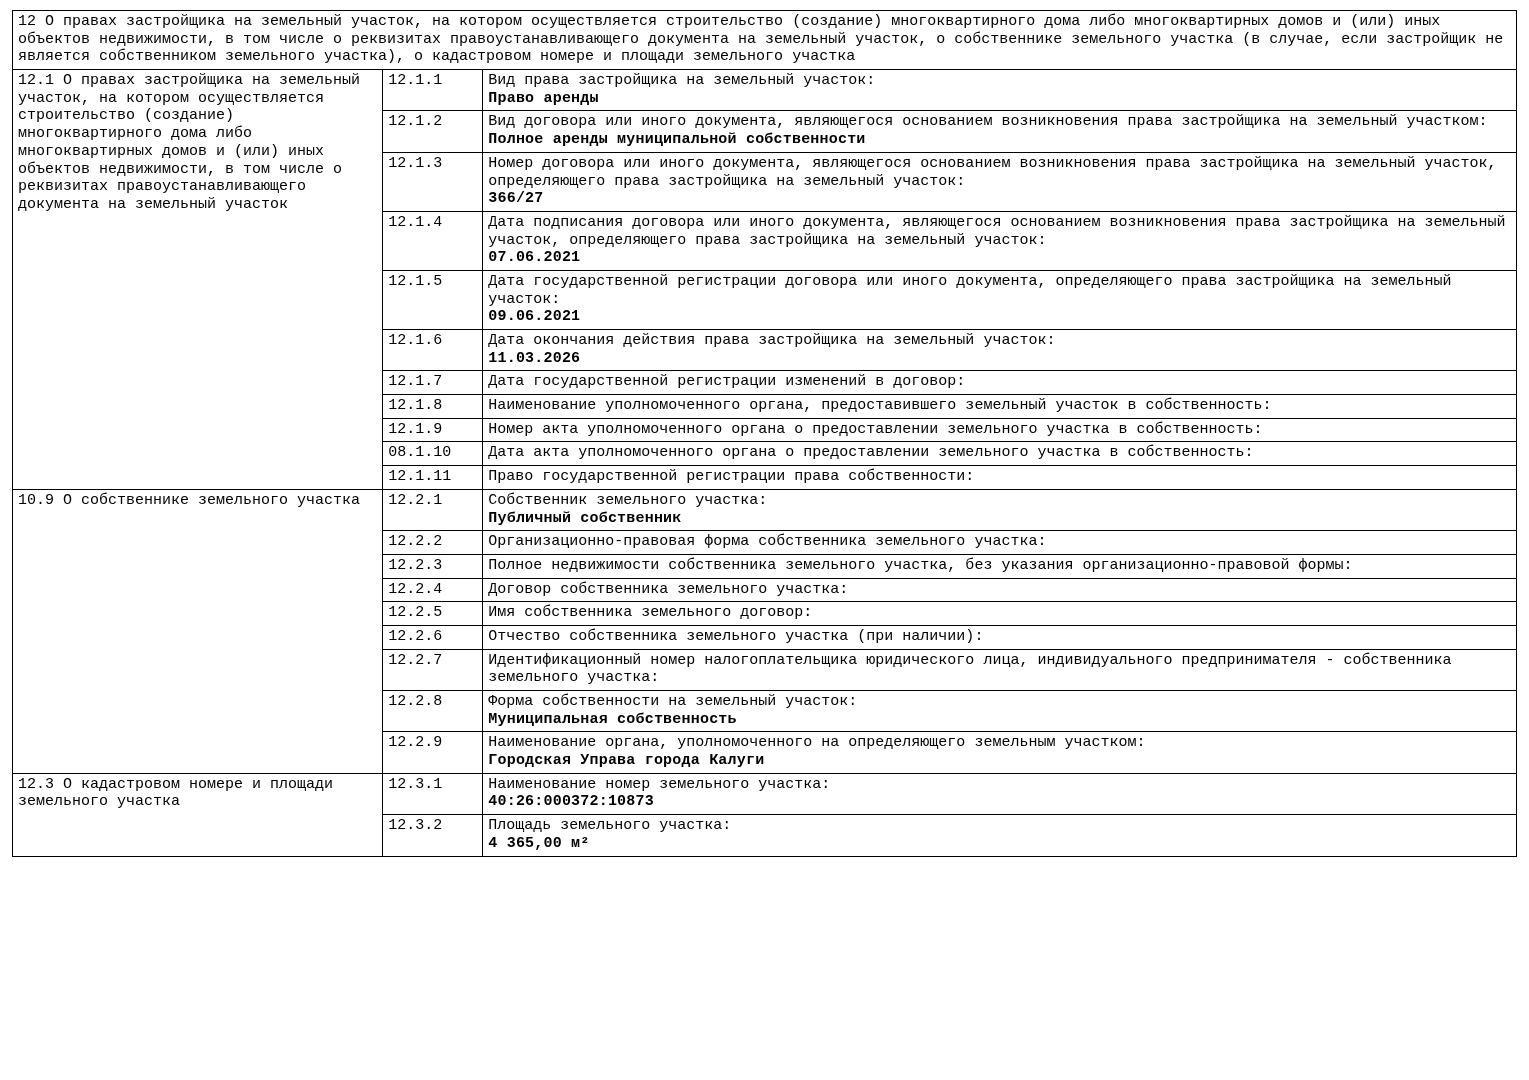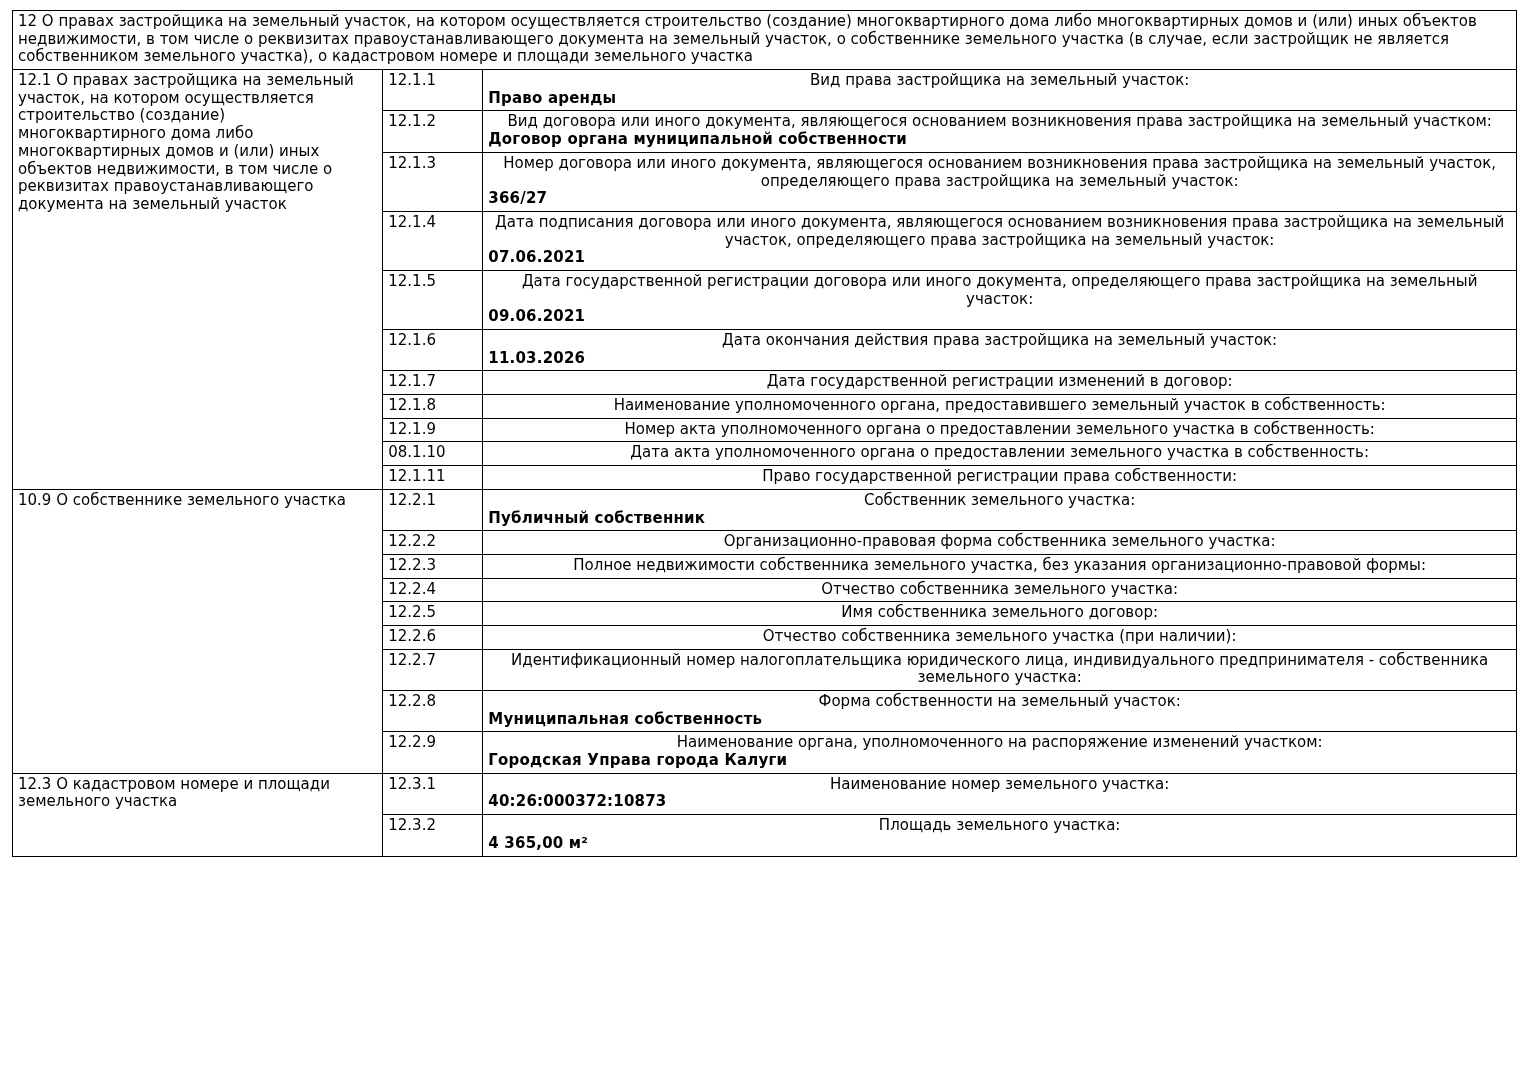--- a/index.html
+++ b/index.html
@@ -15,20 +15,21 @@
     width: 1529px;
     min-height: 1080px;
     box-sizing: border-box;
     padding: 10px 12px 0 12px;
     background: #ffffff;
   }
   table.doc {
     border-collapse: collapse;
     width: 1505px;
     table-layout: fixed;
+    font-family: Liberation Mono, monospace;
   }
   table.doc td {
     border: 1px solid #000000;
     vertical-align: top;
     padding: 2px 5px 3px 5px;
     font-size: 15px;
     line-height: 1.18;
   }
   .col-sec   { width: 370px; }
   .col-num   { width: 100px; }
@@ -37,21 +38,20 @@
   .header-cell {
     font-size: 15px;
     line-height: 1.18;
     padding: 3px 5px 4px 5px;
   }
   .mid {
     vertical-align: middle;
   }
   .val-label {
     display: block;
-    text-align: center;
   }
   .val-answer {
     display: block;
     font-weight: bold;
     letter-spacing: 0.2px;
   }
 </style>
 </head>
 <body>
 
@@ -72,21 +72,21 @@
         <td class="mid">12.1.1</td>
         <td class="mid">
           <span class="val-label">Вид права застройщика на земельный участок:</span>
           <span class="val-answer">Право аренды</span>
         </td>
       </tr>
       <tr>
         <td class="mid">12.1.2</td>
         <td>
           <span class="val-label">Вид договора или иного документа, являющегося основанием возникновения права застройщика на земельный участком:</span>
-          <span class="val-answer">Договор органа муниципальной собственности</span>
+          <span class="val-answer">Полное аренды муниципальной собственности</span>
         </td>
       </tr>
       <tr>
         <td class="mid">12.1.3</td>
         <td>
           <span class="val-label">Номер договора или иного документа, являющегося основанием возникновения права застройщика на земельный участок, определяющего права застройщика на земельный участок:</span>
           <span class="val-answer">366/27</span>
         </td>
       </tr>
       <tr>
@@ -157,21 +157,21 @@
       </tr>
       <tr>
         <td class="mid">12.2.3</td>
         <td>
           <span class="val-label">Полное недвижимости собственника земельного участка, без указания организационно-правовой формы:</span>
         </td>
       </tr>
       <tr>
         <td class="mid">12.2.4</td>
         <td>
-          <span class="val-label">Отчество собственника земельного участка:</span>
+          <span class="val-label">Договор собственника земельного участка:</span>
         </td>
       </tr>
       <tr>
         <td class="mid">12.2.5</td>
         <td>
           <span class="val-label">Имя собственника земельного договор:</span>
         </td>
       </tr>
       <tr>
         <td class="mid">12.2.6</td>
@@ -188,21 +188,21 @@
       <tr>
         <td class="mid">12.2.8</td>
         <td>
           <span class="val-label">Форма собственности на земельный участок:</span>
           <span class="val-answer">Муниципальная собственность</span>
         </td>
       </tr>
       <tr>
         <td class="mid">12.2.9</td>
         <td>
-          <span class="val-label">Наименование органа, уполномоченного на распоряжение изменений участком:</span>
+          <span class="val-label">Наименование органа, уполномоченного на определяющего земельным участком:</span>
           <span class="val-answer">Городская Управа города Калуги</span>
         </td>
       </tr>
 
       <tr>
         <td rowspan="2">12.3 О кадастровом номере и площади земельного участка</td>
         <td class="mid">12.3.1</td>
         <td>
           <span class="val-label">Наименование номер земельного участка:</span>
           <span class="val-answer">40:26:000372:10873</span>

